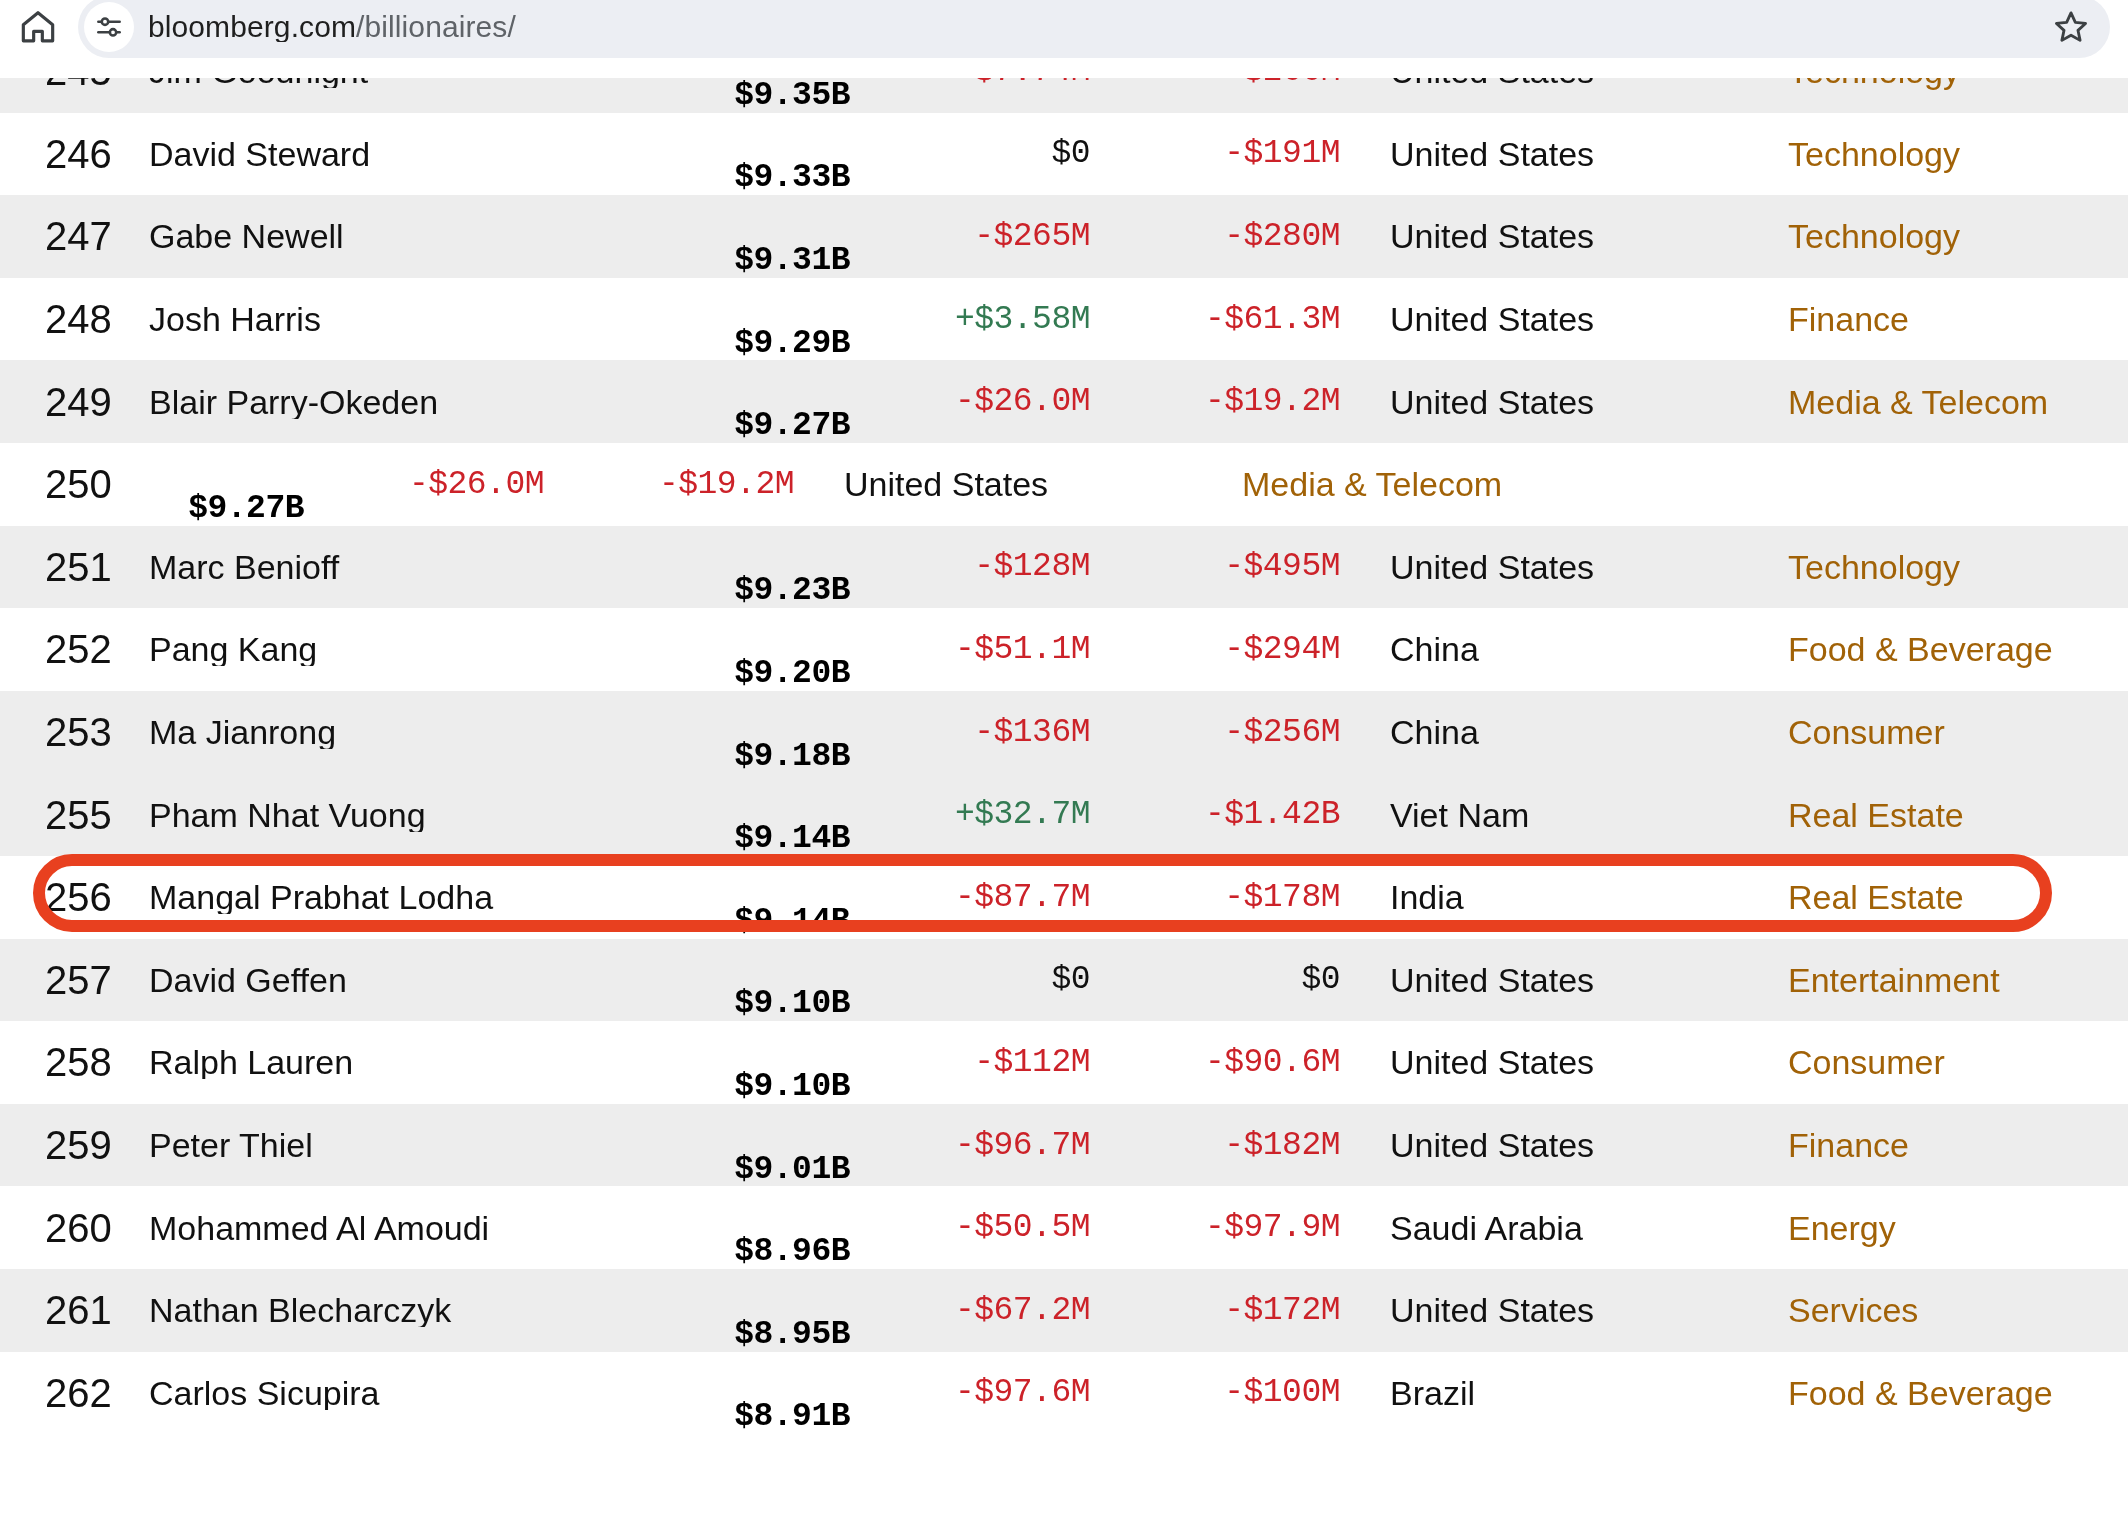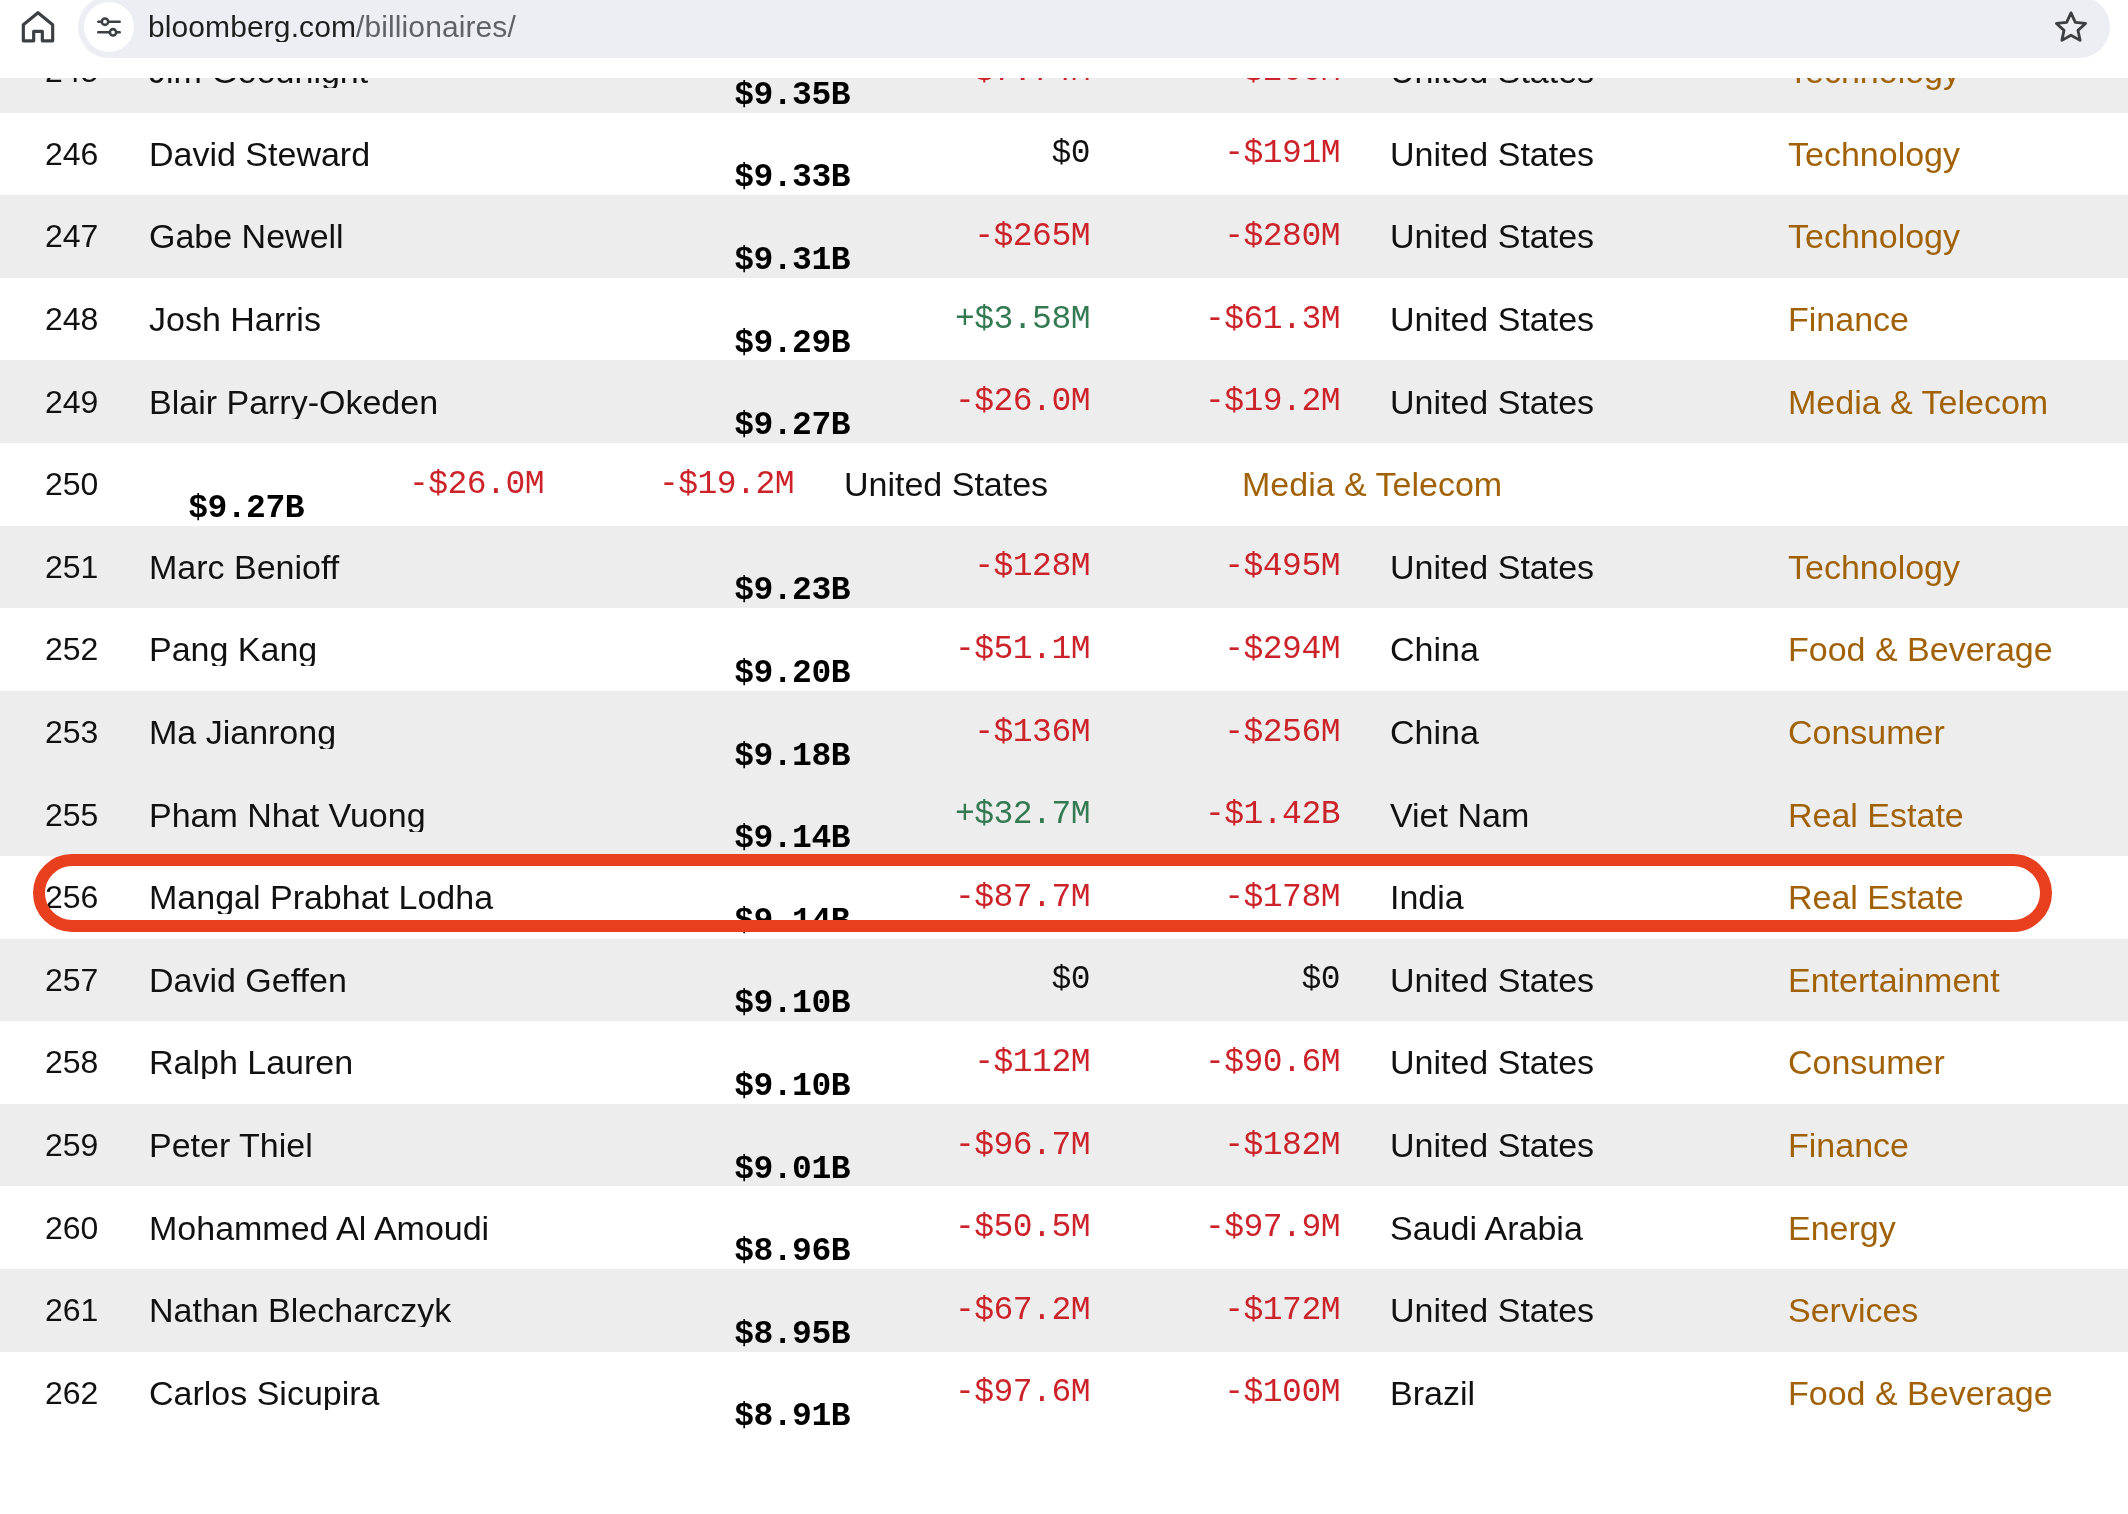--- a/index.html
+++ b/index.html
@@ -115,21 +115,21 @@
     box-sizing: border-box;
     padding-left: 45px;
     background: #ffffff;
   }
   .brow.alt { background: #ededed; }
 
   .c-rank {
     width: 104px;
     flex: 0 0 104px;
     font-family: "Liberation Sans", sans-serif;
-    font-size: 32px;
+    font-size: 40px;
     color: #111111;
     text-align: left;
     line-height: 1;
   }
   .c-name {
     width: 546px;
     flex: 0 0 546px;
     font-family: "Liberation Sans", sans-serif;
     font-size: 34px;
     color: #111111;

